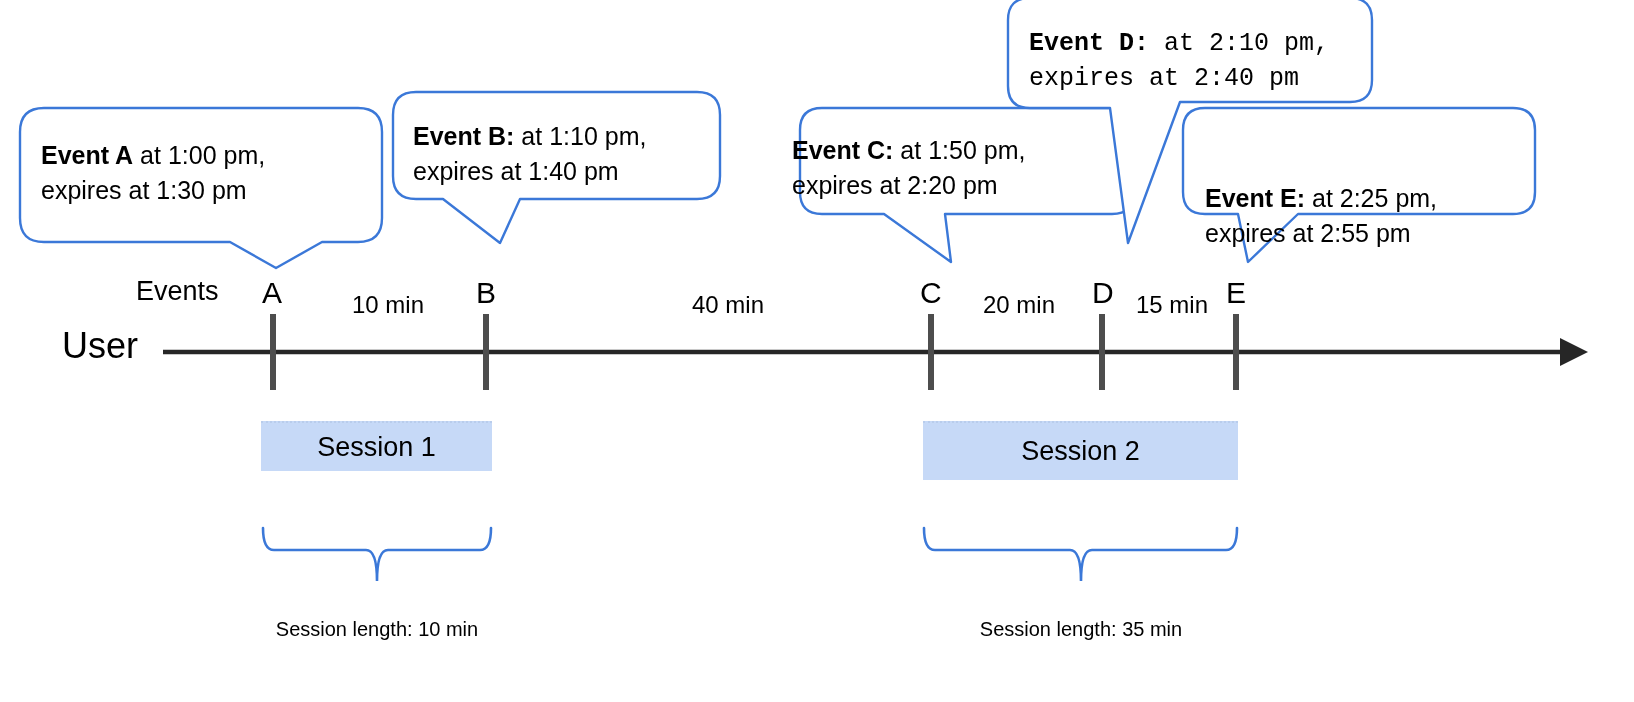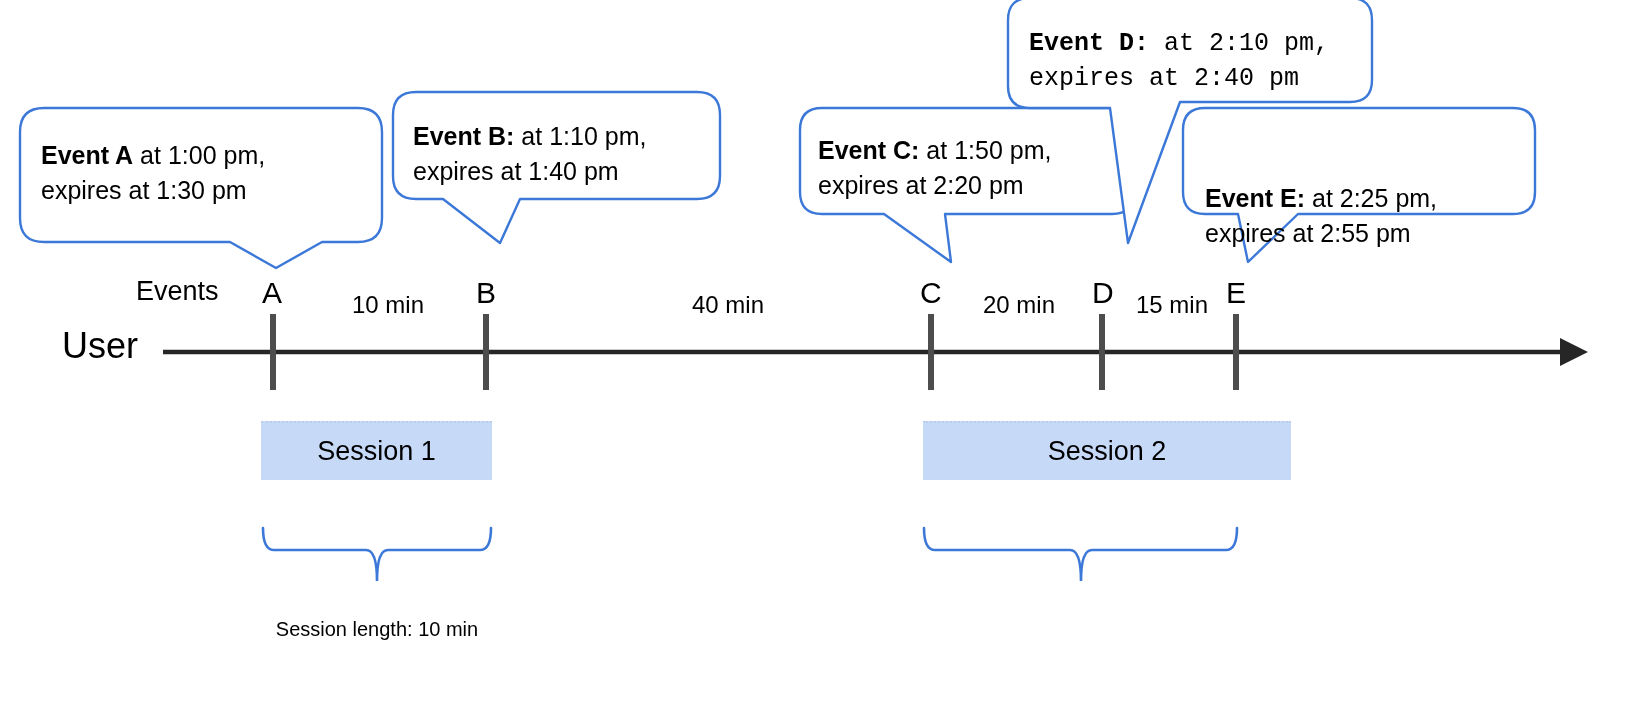--- a/index.html
+++ b/index.html
@@ -135,21 +135,21 @@
   <div class="callout-text" style="left:41px; top:138px;">
     <div><b>Event A</b><span> at 1:00 pm,</span></div>
     <div>expires at 1:30 pm</div>
   </div>
 
   <div class="callout-text" style="left:413px; top:119px;">
     <div><b>Event B:</b><span> at 1:10 pm,</span></div>
     <div>expires at 1:40 pm</div>
   </div>
 
-  <div class="callout-text" style="left:818px; top:133px;">
+  <div class="callout-text" style="left:792px; top:133px;">
     <div><b>Event C:</b><span> at 1:50 pm,</span></div>
     <div>expires at 2:20 pm</div>
   </div>
 
   <div class="callout-text" style="left:1029px; top:26px;font-family:Liberation Mono, monospace;">
     <div><b>Event D:</b><span> at 2:10 pm,</span></div>
     <div>expires at 2:40 pm</div>
   </div>
 
   <div class="callout-text" style="left:1205px; top:133px;margin-top:48px;">
@@ -165,24 +165,25 @@
   <div class="axis-label lbl-event-letter" style="left:476px; top:276px;">B</div>
   <div class="axis-label lbl-event-letter" style="left:920px; top:276px;">C</div>
   <div class="axis-label lbl-event-letter" style="left:1092px; top:276px;">D</div>
   <div class="axis-label lbl-event-letter" style="left:1226px; top:276px;">E</div>
 
   <div class="axis-label lbl-gap" style="left:352px; top:291px;">10 min</div>
   <div class="axis-label lbl-gap" style="left:692px; top:291px;">40 min</div>
   <div class="axis-label lbl-gap" style="left:983px; top:291px;">20 min</div>
   <div class="axis-label lbl-gap" style="left:1136px; top:291px;">15 min</div>
 
-  <div class="session-bar" style="left:261px; top:421px; width:231px; height:59px;">
+  <div class="session-bar" style="left:261px; top:421px; width:231px; height:50px;">
     <span>Session 1</span>
   </div>
 
-  <div class="session-bar" style="left:923px; top:421px; width:368px; height:59px;">
+  <div class="session-bar" style="left:923px; top:421px; width:315px; height:59px;">
     <span>Session 2</span>
   </div>
 
   <div class="session-length" style="left:177px; top:618px; width:400px;">Session length: 10 min</div>
 
+  <div class="session-length" style="left:881px; top:618px; width:400px;">Session length: 35 min</div>
 
 </div>
 
 </body></html>

